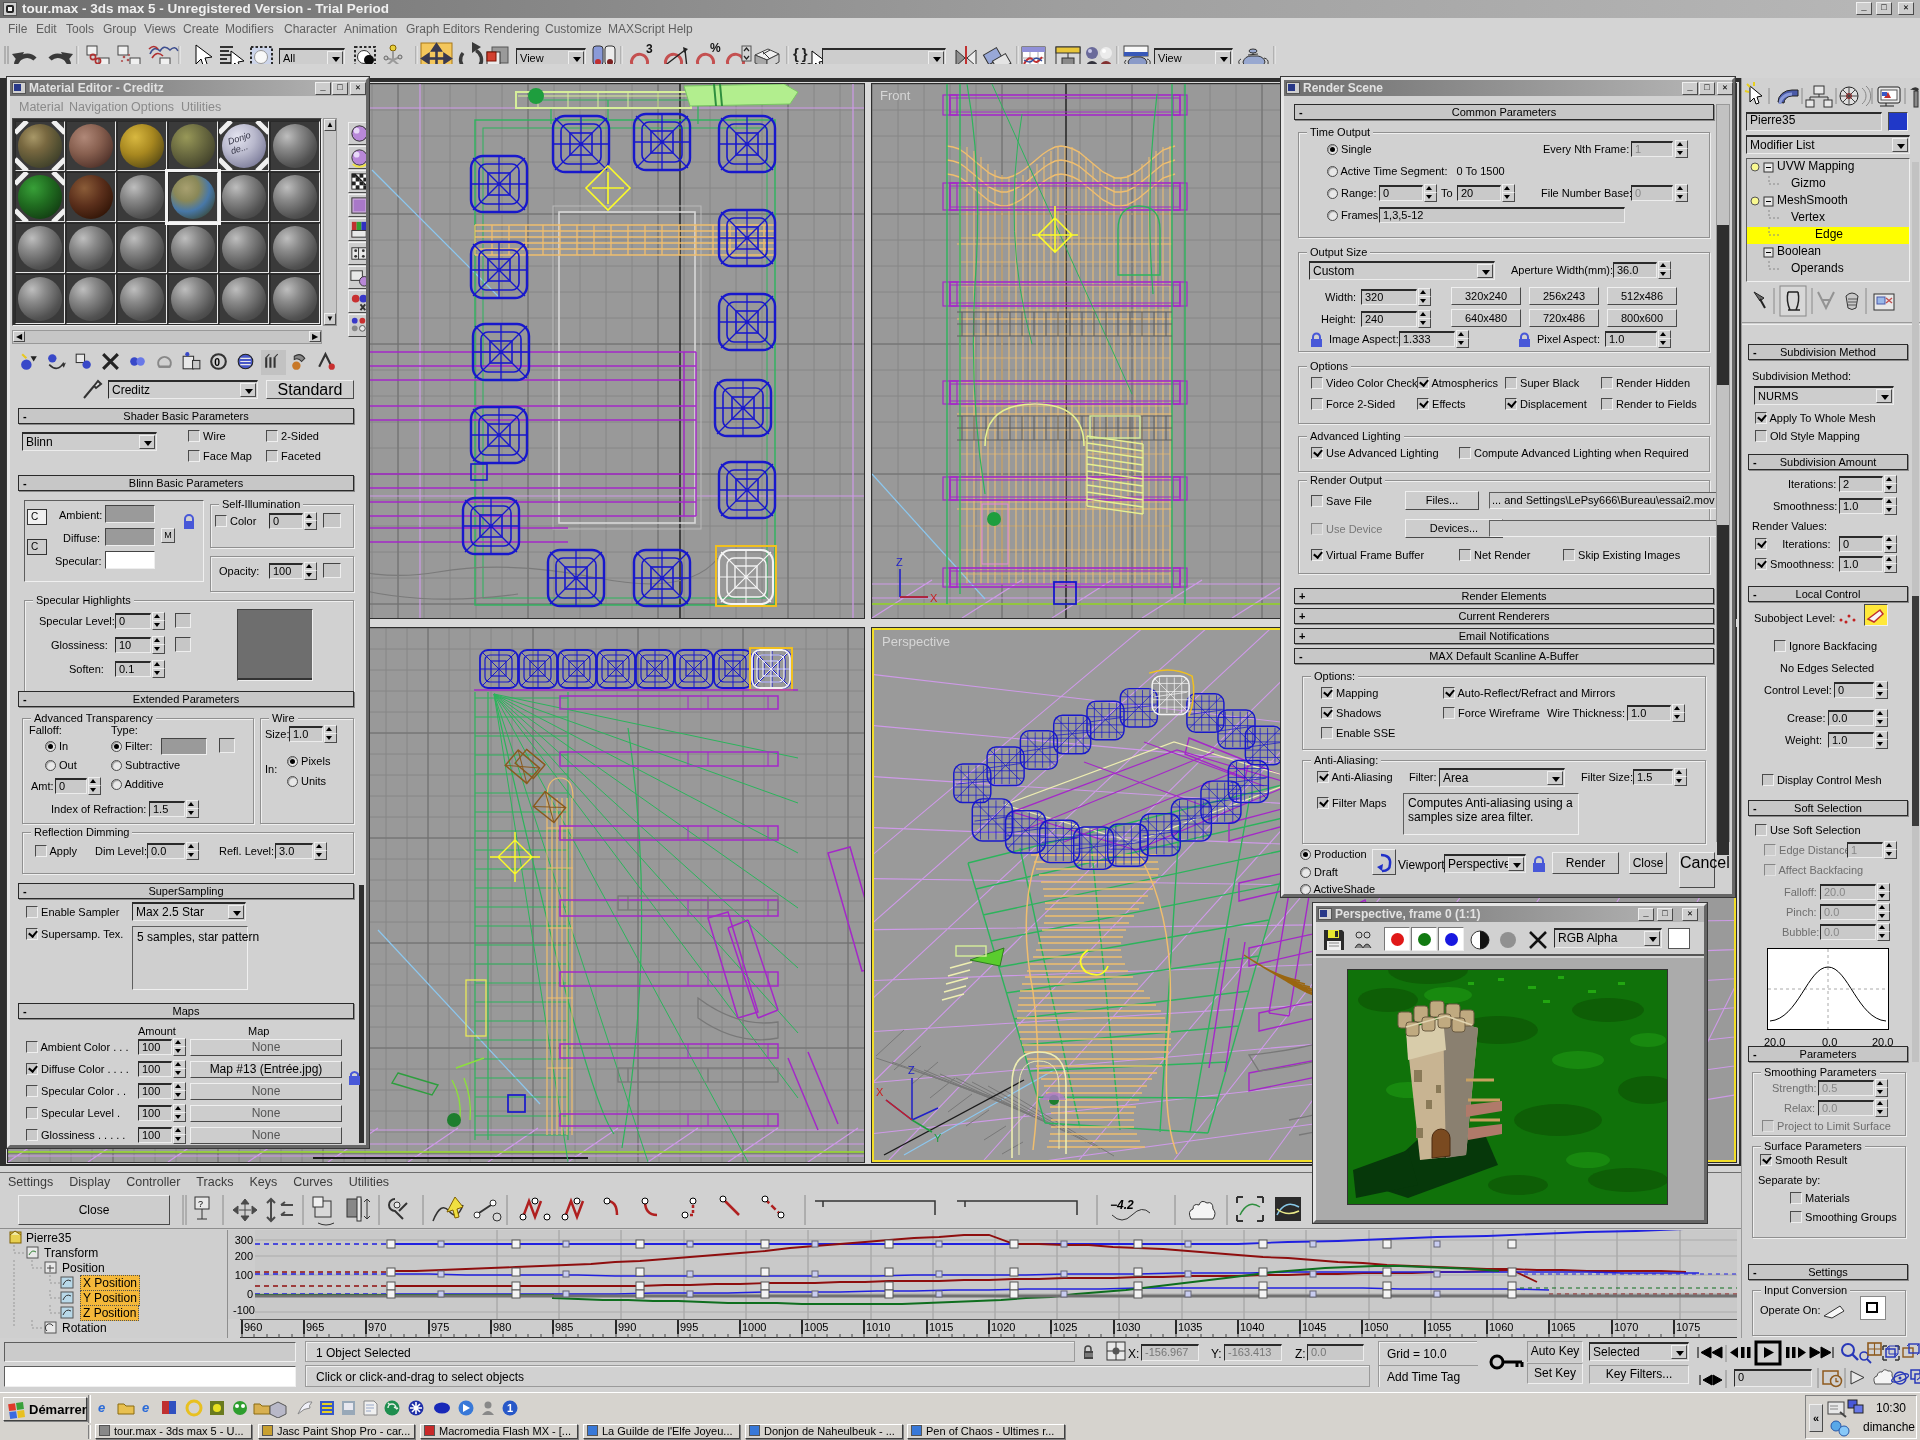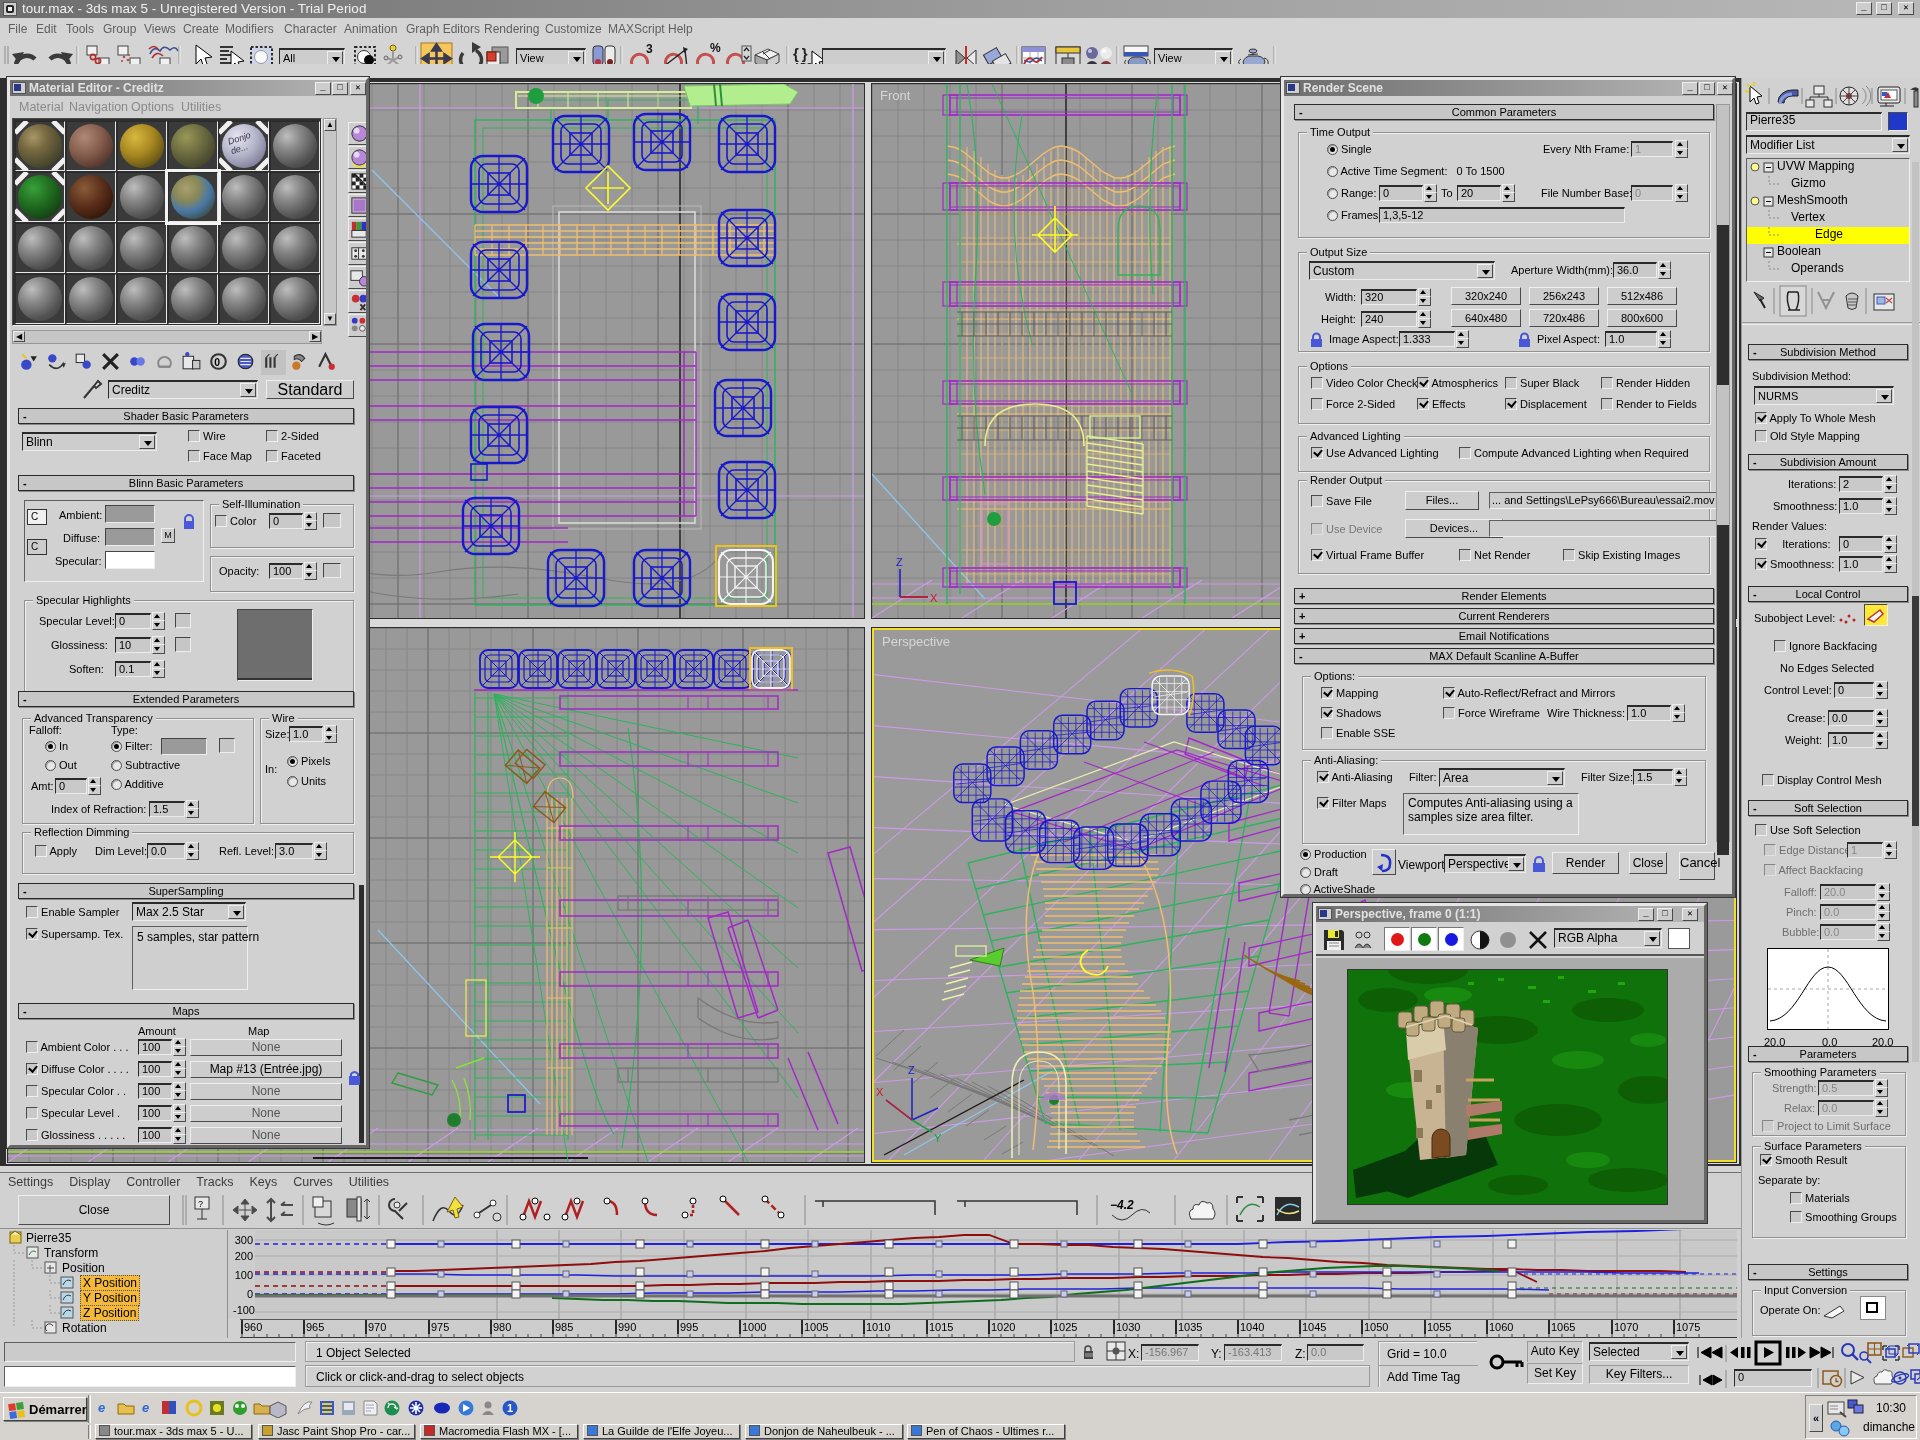--- a/index.html
+++ b/index.html
@@ -34,21 +34,21 @@
 .tvmi{display:inline-block;margin-right:16px;color:#3C3C3C}
 .tsk{position:absolute;top:3px;height:15px;background:#D6D3CE;border:1px solid;border-color:#FFF #404040 #404040 #FFF;box-shadow:1px 1px 0 #808080;font-size:11px;line-height:13px;padding:0 3px;white-space:nowrap;overflow:hidden}
 </style></head>
 <body>
 
 <div class="abs" style="left:0;top:0;width:1920px;height:18px;background:linear-gradient(90deg,#6E6E6E 0%,#9E9E9E 55%,#B8B8B8 100%);color:#FFF">
  <div class="abs" style="left:3px;top:2px;width:14px;height:14px;background:#D0D0D0;border:1px solid #555">
       <div class="abs" style="left:2px;top:2px;width:8px;height:8px;background:#222;border-radius:2px"></div>
       <div class="abs" style="left:4px;top:4px;width:4px;height:4px;background:#F3F3F3"></div>
     </div>
- <div class="abs" style="left:22px;top:1px;font-weight:normal;font-size:13.5px;color:#F0F0F0">tour.max - 3ds max 5 - Unregistered Version - Trial Period</div>
+ <div class="abs" style="left:22px;top:1px;font-weight:bold;font-size:13.5px;color:#F0F0F0">tour.max - 3ds max 5 - Unregistered Version - Trial Period</div>
  <div class="tbtn" style="left:1856px;top:2px">_</div>
     <div class="tbtn" style="left:1876px;top:2px">□</div>
     <div class="tbtn" style="left:1898px;top:2px">✕</div>
 </div>
 
 <div class="abs" style="left:0;top:18px;width:1920px;height:20px;background:#D4D4D4;font-size:12px;color:#5F5F5F">
     <span style="position:absolute;left:8px;top:4px">File</span>
     <span style="position:absolute;left:36px;top:4px">Edit</span>
     <span style="position:absolute;left:66px;top:4px">Tools</span>
     <span style="position:absolute;left:103px;top:4px">Group</span>
@@ -1807,21 +1807,21 @@
         <path d="M9,21 l-5,-4 6,-3 z" fill="#2030C8"></path>
       </svg></div>
 <div class="lbl" style="left:114px;top:778px;font-size:12px">Viewport: </div>
 <div class="combo" style="position:absolute;left:160px;top:774px;width:82px;height:19px;font-size:12px">Perspective<s></s></div>
 <svg width="18" height="20" style="position:absolute;left:246px;top:774px">
       <rect x="3" y="9" width="12" height="9" fill="#4858D8"></rect>
       <path d="M5,9 v-2 a4,4 0 0,1 8,0 v2" fill="none" stroke="#4858D8" stroke-width="2"></path>
     </svg>
 <div class="btn" style="position:absolute;left:268px;top:772px;width:67px;height:22px;line-height:20px;font-size:12px">Render</div>
 <div class="btn" style="position:absolute;left:345px;top:772px;width:38px;height:22px;line-height:20px;font-size:12px">Close</div>
-<div class="btn" style="position:absolute;left:395px;top:772px;width:36px;height:28px;line-height:20px;font-size:13px">Cancel</div>
+<div class="btn" style="position:absolute;left:395px;top:772px;width:36px;height:36px;line-height:20px;font-size:16px">Cancel</div>
 <div class="abs" style="left:432px;top:24px;width:14px;height:738px;background:#C2C2C2;border:1px solid #999">
  <div class="abs" style="left:0;top:120px;width:12px;height:160px;background:#2E2E2E"></div>
  <div class="abs" style="left:0;top:420px;width:12px;height:330px;background:#2E2E2E"></div>
 </div>
 </div>
 
 <div class="win" id="vfb" style="left:1313px;top:903px;width:394px;height:320px">
 <div class="tbar" style="left:0;top:0;width:388px">
  <span style="display:inline-block;width:14px;height:12px;background:#D0D0D0;border:1px solid #555;margin:2px 3px 0 2px;vertical-align:-2px"><span style="display:block;width:7px;height:7px;background:#283888;margin:1px"></span></span>Perspective, frame 0 (1:1)
  <div class="tbtn" style="left:322px">_</div><div class="tbtn" style="left:341px">□</div><div class="tbtn" style="left:366px">✕</div>

